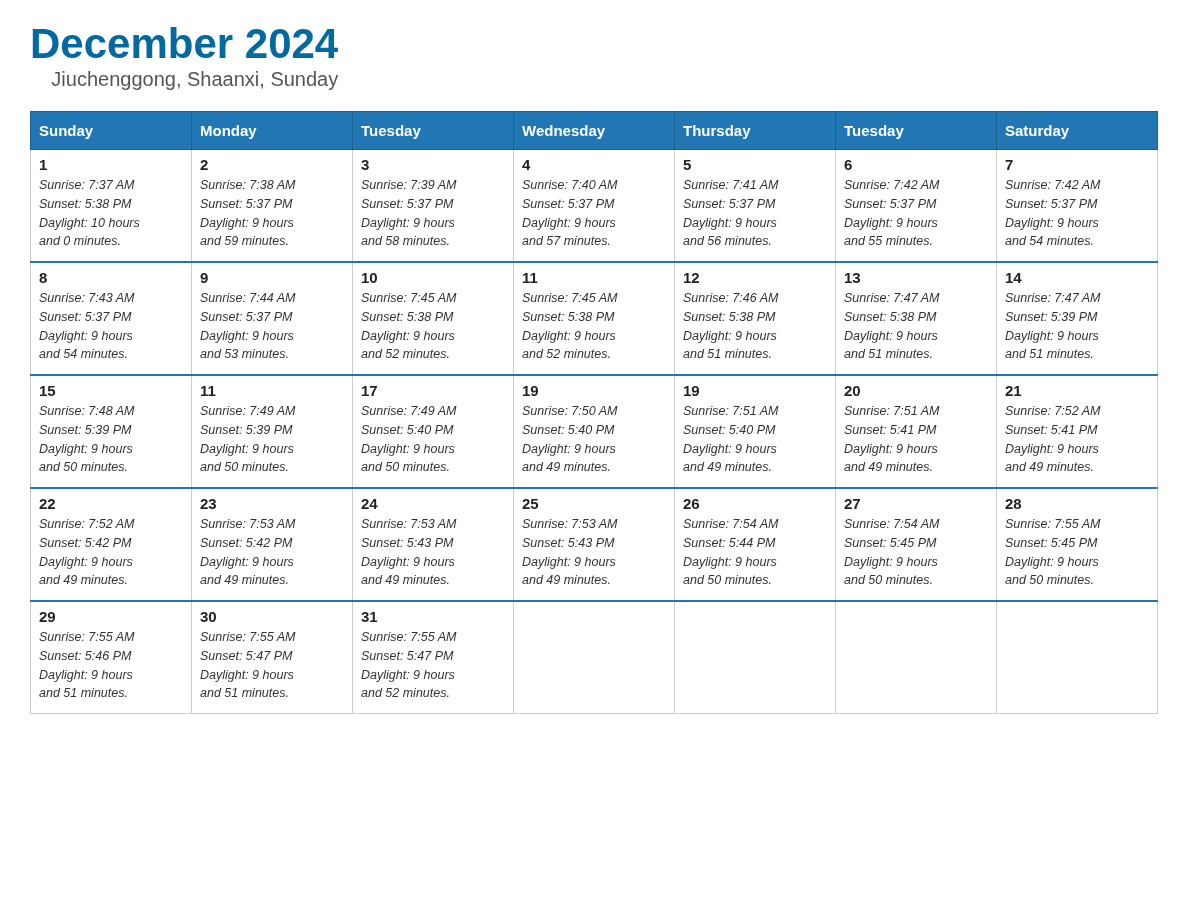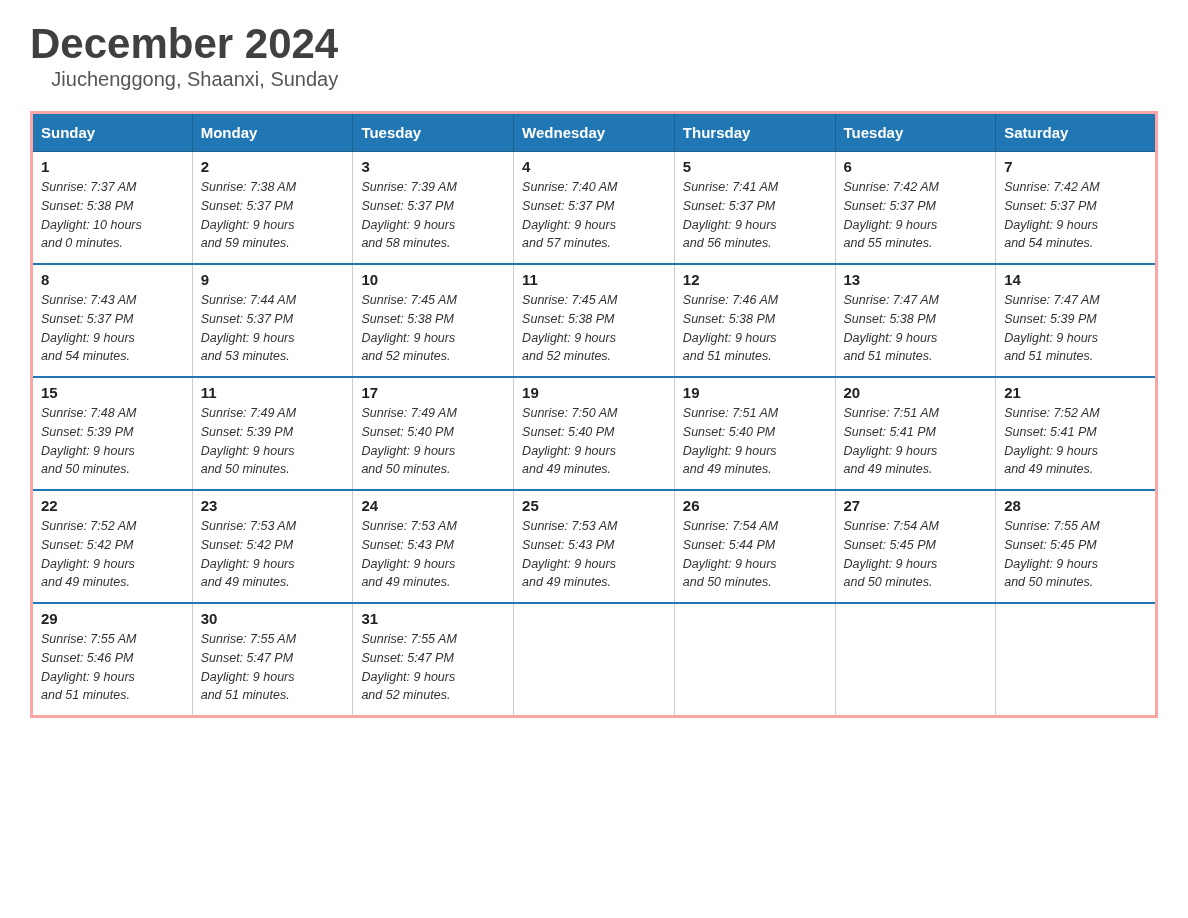--- a/index.html
+++ b/index.html
@@ -30,31 +30,31 @@
       font-size: 22px;
       font-weight: bold;
       color: #1a6fad;
     }
     .title-block {
       text-align: right;
     }
     .title-block h1 {
       font-size: 42px;
       font-weight: bold;
-      color: #404040;
+      color: #0369a1;
     }
     .title-block h2 {
       font-size: 20px;
       font-weight: normal;
       color: #555;
     }
     .calendar {
       width: 100%;
       border-collapse: collapse;
-      border: 3px solid #fca5a5;
+      border: 1px solid #fca5a5;
     }
     .calendar thead tr th {
       background-color: #2077b4;
       color: #ffffff;
       font-size: 15px;
       font-weight: bold;
       padding: 10px 8px;
       text-align: left;
       border: 1px solid #1a6090;
     }

